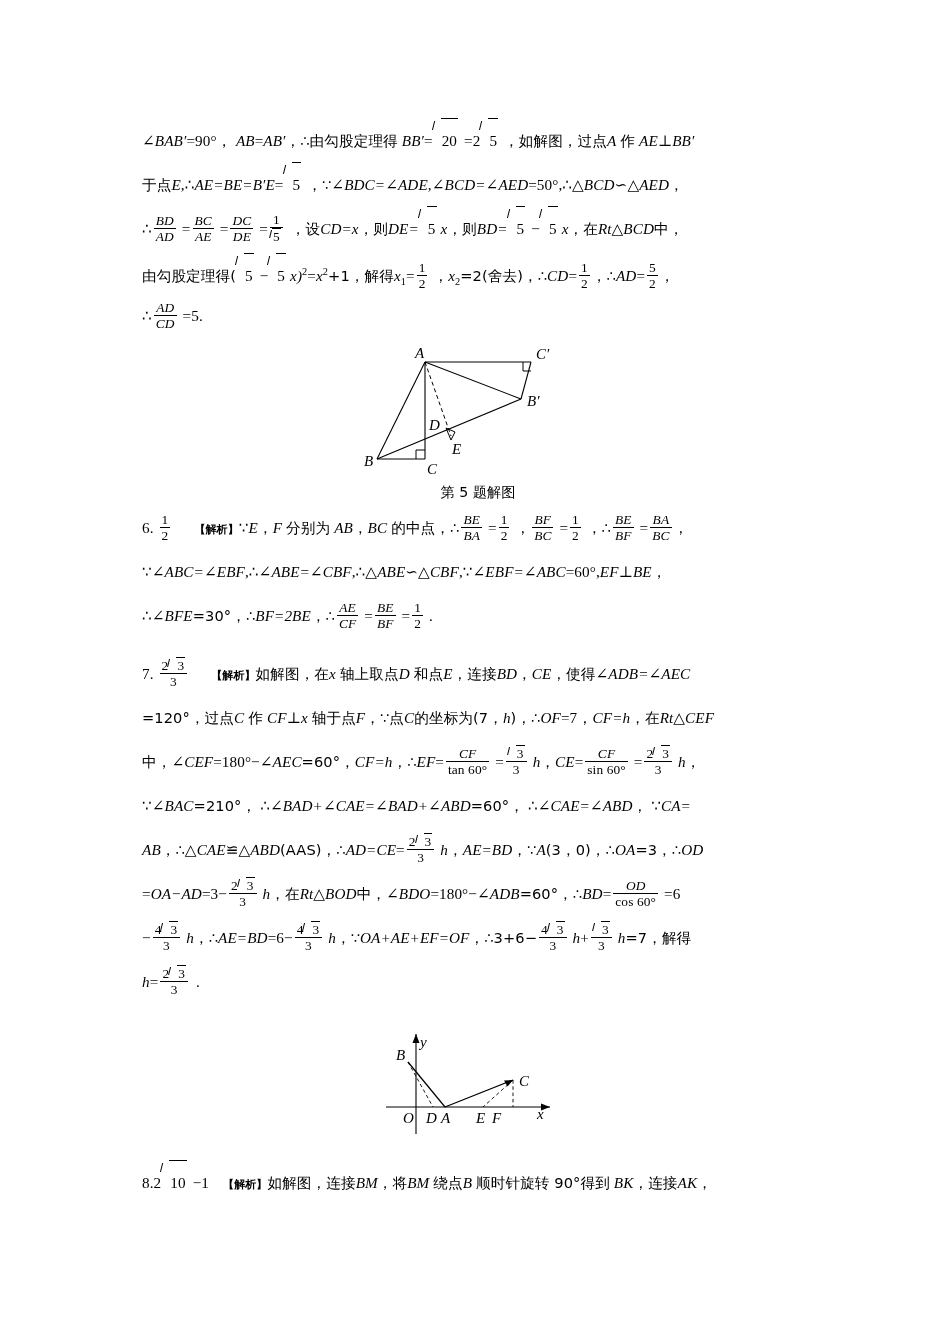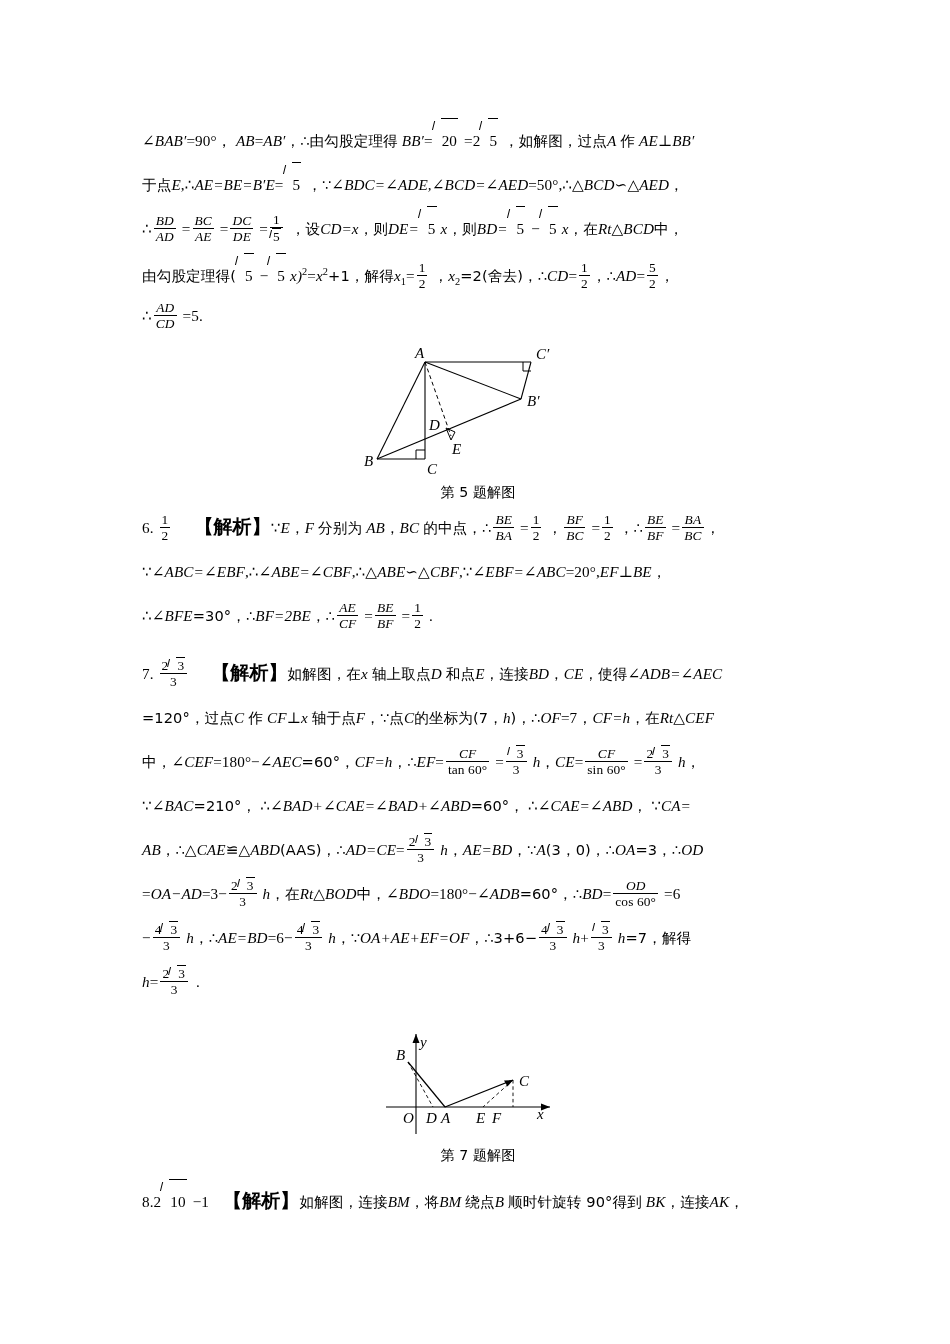--- a/index.html
+++ b/index.html
@@ -32,21 +32,21 @@
     letter-spacing: 0.1px;
   }
   .blk { margin: 0; }
   .sp4  { display:inline-block; width:4px; }
   .sp6  { display:inline-block; width:6px; }
   .sp14 { display:inline-block; width:14px; }
   .sp22 { display:inline-block; width:22px; }
 
   .it { font-style: italic; }
   .cn { font-family: "DejaVu Sans", "Liberation Sans", sans-serif; font-style: normal; font-size: 14.6px; }
-  .bold-cn { font-family: Liberation Mono, monospace; font-weight: bold; font-size: 19px; }
+  .bold-cn { font-family: Liberation Serif, serif; font-weight: bold; font-size: 11px; }
   .up { font-style: normal; }
 
   
   .frac {
     display: inline-block;
     vertical-align: -0.52em;
     text-align: center;
     font-size: 13.4px;
     line-height: 1.12;
     margin: 0 2px;
@@ -146,21 +146,21 @@
         <div class="caption">第 5 题解图</div>
       </div>
     </div>
 
     <div class="blk" style="margin-top:4px;">
       <div class="line">
         <span class="up">6.</span><span class="sp4"></span><span class="frac upr"><span class="num">1</span><span>2</span></span><span class="sp22"></span><span class="bold-cn">【解析】</span><span>∵</span><span class="it">E</span><span class="cn">，</span><span class="it">F</span><span class="sp4"></span><span class="cn">分别为</span><span class="sp4"></span><span class="it">AB</span><span class="cn">，</span><span class="it">BC</span><span class="sp4"></span><span class="cn">的中点，∴</span><span class="frac"><span class="num">BE</span><span>BA</span></span><span class="sp4"></span><span>=</span><span class="frac upr"><span class="num">1</span><span>2</span></span><span class="sp4"></span><span class="cn">，</span><span class="frac"><span class="num">BF</span><span>BC</span></span><span class="sp4"></span><span>=</span><span class="frac upr"><span class="num">1</span><span>2</span></span><span class="sp4"></span><span class="cn">，∴</span><span class="frac"><span class="num">BE</span><span>BF</span></span><span class="sp4"></span><span>=</span><span class="frac"><span class="num">BA</span><span>BC</span></span><span class="cn">，</span>
       </div>
 
       <div class="line">
-        <span>∵</span><span class="it">∠ABC=∠EBF</span><span>,∴</span><span class="it">∠ABE=∠CBF</span><span>,∴</span><span class="it">△ABE</span><span>∽</span><span class="it">△CBF</span><span>,∵</span><span class="it">∠EBF=∠ABC</span><span>=20°,</span><span class="it">EF⊥BE</span><span class="cn">，</span>
+        <span>∵</span><span class="it">∠ABC=∠EBF</span><span>,∴</span><span class="it">∠ABE=∠CBF</span><span>,∴</span><span class="it">△ABE</span><span>∽</span><span class="it">△CBF</span><span>,∵</span><span class="it">∠EBF=∠ABC</span><span>=60°,</span><span class="it">EF⊥BE</span><span class="cn">，</span>
       </div>
 
       <div class="line">
         <span>∴</span><span class="it">∠BFE</span><span class="cn">=30°，∴</span><span class="it">BF=2BE</span><span class="cn">，∴</span><span class="frac"><span class="num">AE</span><span>CF</span></span><span class="sp4"></span><span>=</span><span class="frac"><span class="num">BE</span><span>BF</span></span><span class="sp4"></span><span>=</span><span class="frac upr"><span class="num">1</span><span>2</span></span><span class="sp4"></span><span>.</span>
       </div>
     </div>
 
     <div class="blk" style="margin-top:14px;">
       <div class="line">
         <span class="up">7.</span><span class="sp4"></span><span class="frac upr"><span class="num"><span>2</span><span class="rad"><span>3</span></span></span><span>3</span></span><span class="sp22"></span><span class="bold-cn">【解析】</span><span class="cn">如解图，在</span><span class="it">x</span><span class="sp4"></span><span class="cn">轴上取点</span><span class="it">D</span><span class="sp4"></span><span class="cn">和点</span><span class="it">E</span><span class="cn">，连接</span><span class="it">BD</span><span class="cn">，</span><span class="it">CE</span><span class="cn">，使得</span><span class="it">∠ADB=∠AEC</span>
@@ -215,21 +215,20 @@
           <text class="lbl" x="18" y="38">B</text>
           <text class="lbl" x="141" y="64">C</text>
           <text class="lbl" x="25" y="101">O</text>
           <text class="lbl" x="48" y="101">D</text>
           <text class="lbl" x="63" y="101">A</text>
           <text class="lbl" x="98" y="101">E</text>
           <text class="lbl" x="114" y="101">F</text>
           <text class="lbl" x="159" y="97">x</text>
           <text class="lbl" x="42" y="25">y</text>
         </svg>
-        <div class="caption">第 7 题解图</div>
       </div>
     </div>
 
     <div class="blk" style="margin-top:14px;">
       <div class="line">
         <span class="up">8.</span><span>2</span><span class="rad"><span>10</span></span><span class="sp6"></span><span>−1</span><span class="sp14"></span><span class="bold-cn">【解析】</span><span class="cn">如解图，连接</span><span class="it">BM</span><span class="cn">，将</span><span class="it">BM</span><span class="sp4"></span><span class="cn">绕点</span><span class="it">B</span><span class="sp4"></span><span class="cn">顺时针旋转 90°得到</span><span class="sp4"></span><span class="it">BK</span><span class="cn">，连接</span><span class="it">AK</span><span class="cn">，</span>
       </div>
     </div>
 
   </div>

